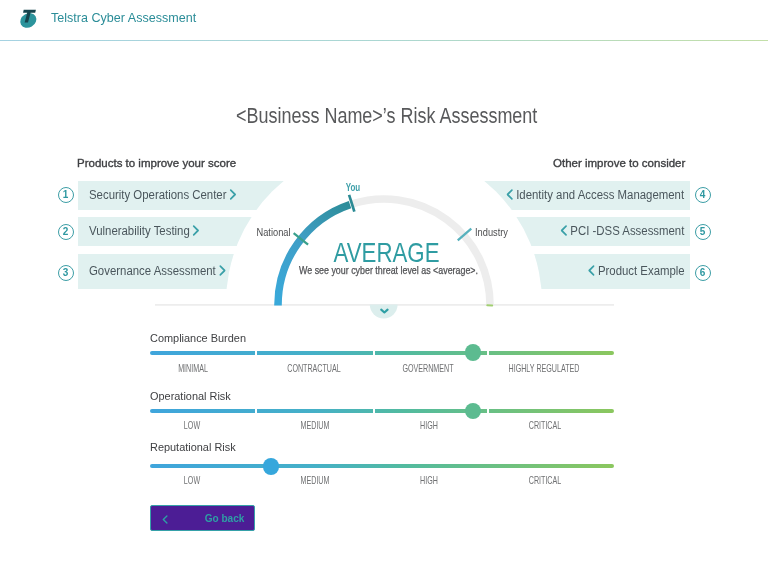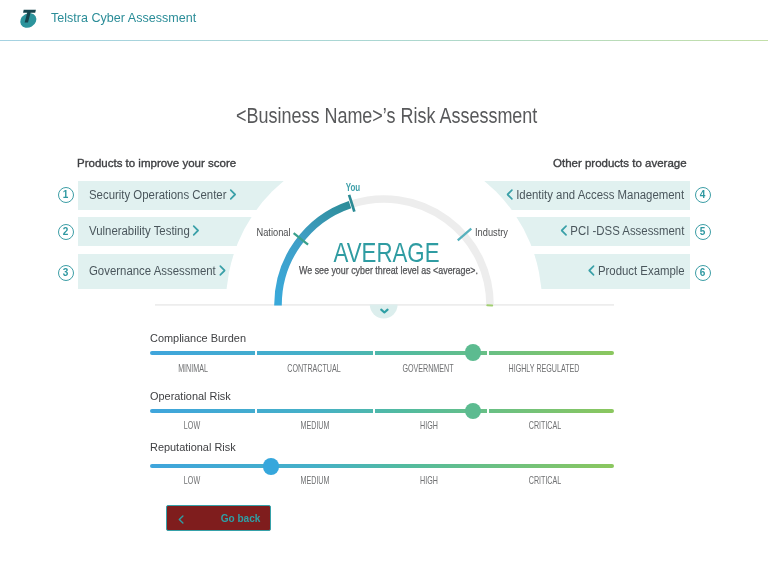--- a/index.html
+++ b/index.html
@@ -29,42 +29,42 @@
   .numcir { position:absolute; width:16px; height:16px; border:1.3px solid #3d9ea6; border-radius:50%; text-align:center; line-height:13.5px; font-size:10px; font-weight:700; color:#2e98a1; background:#fff; }
 
   
   .slabel { position:absolute; font-size:11.5px; color:#3f4043; font-weight:400; white-space:nowrap; transform:scaleX(0.95); transform-origin:left center; }
   .track { position:absolute; left:150px; width:463.5px; height:4px; border-radius:2px; background:linear-gradient(90deg,#3fa5dc 0%, #45b0c8 35%, #52bb9f 55%, #8bc75e 100%); }
   .gap { position:absolute; top:-1px; width:2.2px; height:6px; background:#fff; }
   .ticklab { position:absolute; font-size:10.2px; color:#6f7072; white-space:nowrap; transform:translateX(-50%) scaleX(0.70); }
   .handle { position:absolute; width:16.5px; height:16.5px; border-radius:50%; }
 
   
-  #goback { position:absolute; left:150px; top:504.5px; width:105px; height:26px; border:1.3px solid #36a1a9; border-radius:2px; background:#7f1d1d;margin-left:16px; }
+  #goback { position:absolute; left:150px; top:504.5px; width:105px; height:26px; border:1.3px solid #36a1a9; border-radius:2px; background:#4c1d95; }
   #goback .txt { position:absolute; right:10px; top:6px; font-size:11.5px; font-weight:700; color:#2e9fa5; transform:scaleX(0.875); transform-origin:right center; }
   #next { position:absolute; left:511.3px; top:504.5px; width:105.4px; height:26px; border-radius:2px; background:#2ba0a2; }
   #next .txt { position:absolute; left:9.5px; top:6px; font-size:12px; font-weight:700; color:#fff; transform:scaleX(0.875); transform-origin:left center; }
 </style>
 </head>
 <body>
 <div id="page">
 
   <div id="header">
     <svg class="abs" style="left:17px; top:6px;" width="30" height="26" viewBox="0 0 30 26">
       <ellipse cx="11.3" cy="14.45" rx="8.4" ry="6.9" transform="rotate(-30 11.3 14.45)" fill="#2c949c"></ellipse>
       <path d="M6.7 3.8 L18.9 3.8 L18.2 6.7 L13.6 6.7 L11.0 16.5 L7.6 16.5 L10.2 6.7 L6.05 6.7 Z" fill="#17454e"></path>
     </svg>
     <div id="brand">Telstra Cyber Assessment</div>
   </div>
   <div id="hline"></div>
 
   <div id="title">&lt;Business Name&gt;’s Risk Assessment</div>
 
   <div class="colhead" style="left:77px; top:157px;">Products to improve your score</div>
-  <div class="colhead" style="left:553px; top:157px;">Other products to average</div>
+  <div class="colhead" style="left:553px; top:157px;">Other improve to consider</div>
 
   <div class="bar bar-l" style="top:180.5px;"></div>
   <div class="bar bar-l" style="top:217.3px;"></div>
   <div class="bar bar-l" style="top:254px; height:34.5px;"></div>
   <div class="bar bar-r" style="top:180.5px;"></div>
   <div class="bar bar-r" style="top:217.3px;"></div>
   <div class="bar bar-r" style="top:254px; height:34.5px;"></div>
 
   <svg class="abs" style="left:0; top:0;" width="768" height="576" viewBox="0 0 768 576">
     <defs>

